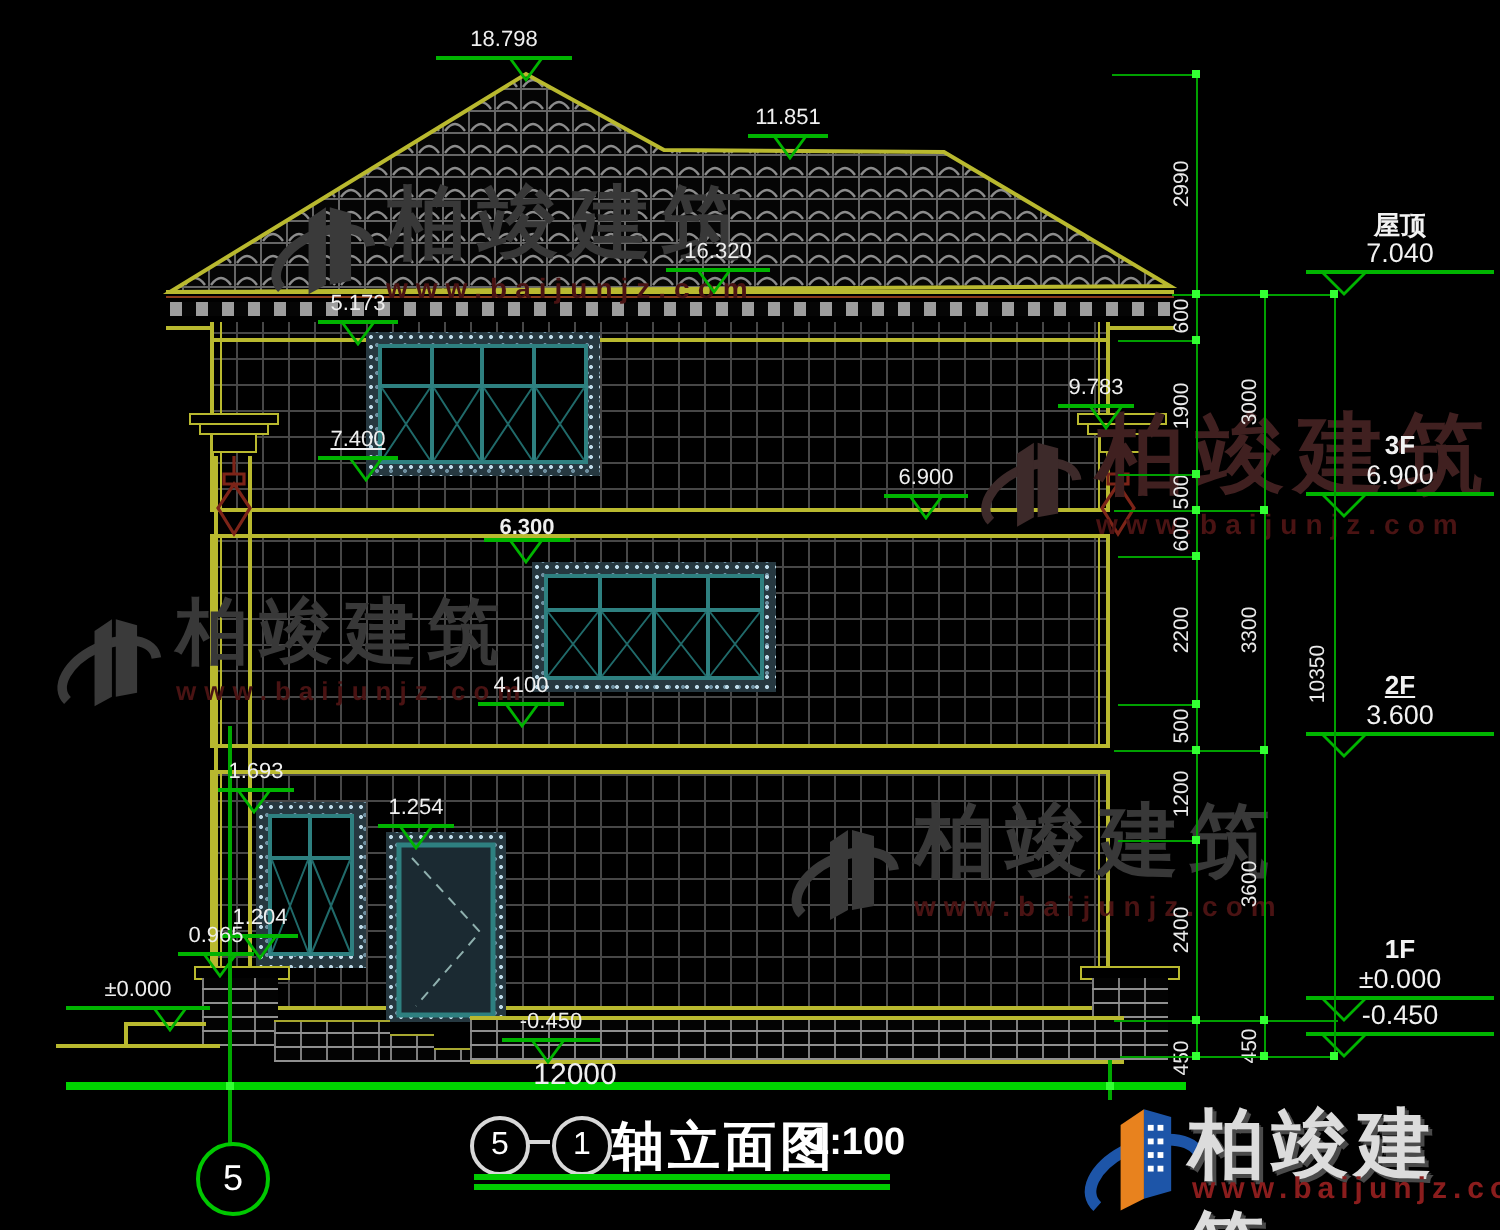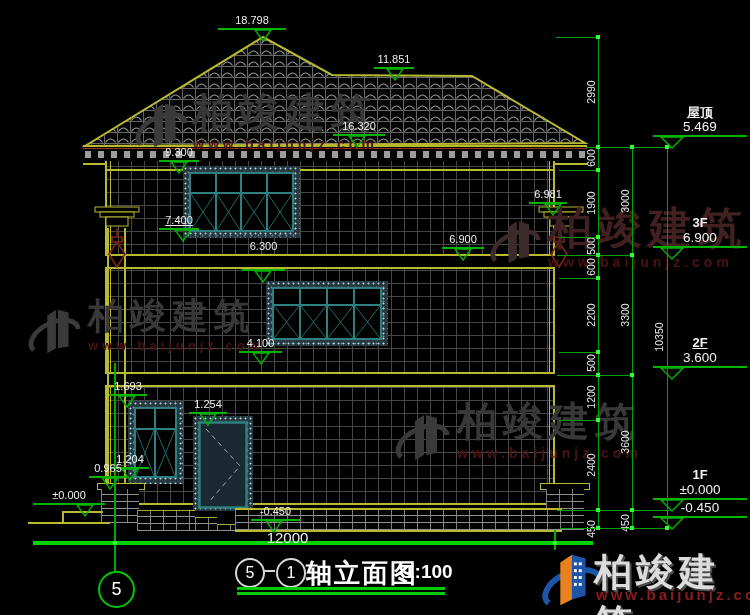--- a/index.html
+++ b/index.html
@@ -236,46 +236,46 @@
       <div class="mtxt" style="position: absolute; left: 366px; top: 53px; width: 56px;">11.851</div>
       <div style="position: absolute; left: 386px; top: 67px;"><svg width="18" height="13" viewBox="0 0 18 13">
           <path d="M1 1 H17 L9 12 Z" fill="none" stroke="#00b400" stroke-width="1.4"></path>
         </svg></div>
       <div style="position: absolute; left: 333px; top: 134px; width: 52px; height: 1.5px; background: rgb(0, 180, 0);"></div>
       <div class="mtxt" style="position: absolute; left: 325px; top: 120px; width: 68px;">16.320</div>
       <div style="position: absolute; left: 348px; top: 134px;"><svg width="18" height="13" viewBox="0 0 18 13">
           <path d="M1 1 H17 L9 12 Z" fill="none" stroke="#00b400" stroke-width="1.4"></path>
         </svg></div>
       <div style="position: absolute; left: 159px; top: 160px; width: 40px; height: 1.5px; background: rgb(0, 180, 0);"></div>
-      <div class="mtxt" style="position: absolute; left: 151px; top: 146px; width: 56px;">9.300</div>
+      <div class="mtxt" style="position: absolute; left: 151px; top: 146px; width: 56px;">5.173</div>
       <div style="position: absolute; left: 170px; top: 160px;"><svg width="18" height="13" viewBox="0 0 18 13">
           <path d="M1 1 H17 L9 12 Z" fill="none" stroke="#00b400" stroke-width="1.4"></path>
         </svg></div>
       <div style="position: absolute; left: 159px; top: 228px; width: 40px; height: 1.5px; background: rgb(0, 180, 0);"></div>
       <div class="mtxt" style="position: absolute; left: 151px; top: 214px; width: 56px; text-decoration: underline;">7.400</div>
       <div style="position: absolute; left: 174px; top: 228px;"><svg width="18" height="13" viewBox="0 0 18 13">
           <path d="M1 1 H17 L9 12 Z" fill="none" stroke="#00b400" stroke-width="1.4"></path>
         </svg></div>
       <div style="position: absolute; left: 242px; top: 269px; width: 43px; height: 1.5px; background: rgb(0, 180, 0);"></div>
-      <div class="mtxt" style="position: absolute; left: 234px; top: 240px; width: 59px;">6.300</div>
+      <div class="mtxt" style="position: absolute; left: 234px; top: 258px; width: 59px; font-weight: bold;">6.300</div>
       <div style="position: absolute; left: 254px; top: 269px;"><svg width="18" height="13" viewBox="0 0 18 13">
           <path d="M1 1 H17 L9 12 Z" fill="none" stroke="#00b400" stroke-width="1.4"></path>
         </svg></div>
       <div style="position: absolute; left: 239px; top: 351px; width: 43px; height: 1.5px; background: rgb(0, 180, 0);"></div>
       <div class="mtxt" style="position: absolute; left: 231px; top: 337px; width: 59px;">4.100</div>
       <div style="position: absolute; left: 252px; top: 351px;"><svg width="18" height="13" viewBox="0 0 18 13">
           <path d="M1 1 H17 L9 12 Z" fill="none" stroke="#00b400" stroke-width="1.4"></path>
         </svg></div>
       <div style="position: absolute; left: 442px; top: 247px; width: 42px; height: 1.5px; background: rgb(0, 180, 0);"></div>
       <div class="mtxt" style="position: absolute; left: 434px; top: 233px; width: 58px;">6.900</div>
       <div style="position: absolute; left: 454px; top: 247px;"><svg width="18" height="13" viewBox="0 0 18 13">
           <path d="M1 1 H17 L9 12 Z" fill="none" stroke="#00b400" stroke-width="1.4"></path>
         </svg></div>
       <div style="position: absolute; left: 529px; top: 202px; width: 38px; height: 1.5px; background: rgb(0, 180, 0);"></div>
-      <div class="mtxt" style="position: absolute; left: 521px; top: 188px; width: 54px;">6.981</div>
+      <div class="mtxt" style="position: absolute; left: 521px; top: 188px; width: 54px;">9.783</div>
       <div style="position: absolute; left: 544px; top: 202px;"><svg width="18" height="13" viewBox="0 0 18 13">
           <path d="M1 1 H17 L9 12 Z" fill="none" stroke="#00b400" stroke-width="1.4"></path>
         </svg></div>
       <div style="position: absolute; left: 109px; top: 394px; width: 38px; height: 1.5px; background: rgb(0, 180, 0);"></div>
       <div class="mtxt" style="position: absolute; left: 101px; top: 380px; width: 54px;">1.693</div>
       <div style="position: absolute; left: 118px; top: 394px;"><svg width="18" height="13" viewBox="0 0 18 13">
           <path d="M1 1 H17 L9 12 Z" fill="none" stroke="#00b400" stroke-width="1.4"></path>
         </svg></div>
       <div style="position: absolute; left: 189px; top: 412px; width: 38px; height: 1.5px; background: rgb(0, 180, 0);"></div>
       <div class="mtxt" style="position: absolute; left: 181px; top: 398px; width: 54px;">1.254</div>
@@ -297,21 +297,21 @@
       <div style="position: absolute; left: 76px; top: 503px;"><svg width="18" height="13" viewBox="0 0 18 13">
           <path d="M1 1 H17 L9 12 Z" fill="none" stroke="#00b400" stroke-width="1.4"></path>
         </svg></div>
       <div style="position: absolute; left: 251px; top: 519px; width: 49px; height: 1.5px; background: rgb(0, 180, 0);"></div>
       <div class="mtxt" style="position: absolute; left: 243px; top: 505px; width: 65px;">-0.450</div>
       <div style="position: absolute; left: 265px; top: 519px;"><svg width="18" height="13" viewBox="0 0 18 13">
           <path d="M1 1 H17 L9 12 Z" fill="none" stroke="#00b400" stroke-width="1.4"></path>
         </svg></div>
       <div style="position: absolute; left: 653px; top: 135px; width: 94px; height: 1.5px; background: rgb(0, 180, 0);"></div>
       <div class="rlbl" style="position: absolute; left: 653px; top: 104px;">屋顶</div>
-      <div class="rlbl" style="position: absolute; left: 653px; top: 119px; font-weight: normal; font-size: 13.5px;">5.469</div>
+      <div class="rlbl" style="position: absolute; left: 653px; top: 119px; font-weight: normal; font-size: 13.5px;">7.040</div>
       <div style="position: absolute; left: 660px; top: 135px;"><svg width="24" height="13" viewBox="0 0 24 13">
           <path d="M1 1 H23 L12 12 Z" fill="none" stroke="#00b400" stroke-width="1.4"></path>
         </svg></div>
       <div style="position: absolute; left: 653px; top: 246px; width: 94px; height: 1.5px; background: rgb(0, 180, 0);"></div>
       <div class="rlbl" style="position: absolute; left: 653px; top: 215px;">3F</div>
       <div class="rlbl" style="position: absolute; left: 653px; top: 230px; font-weight: normal; font-size: 13.5px;">6.900</div>
       <div style="position: absolute; left: 660px; top: 246px;"><svg width="24" height="13" viewBox="0 0 24 13">
           <path d="M1 1 H23 L12 12 Z" fill="none" stroke="#00b400" stroke-width="1.4"></path>
         </svg></div>
       <div style="position: absolute; left: 653px; top: 366px; width: 94px; height: 1.5px; background: rgb(0, 180, 0);"></div>

